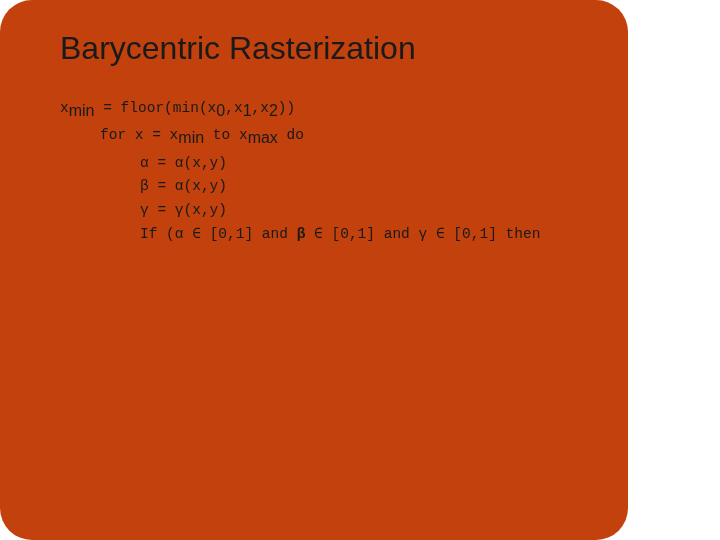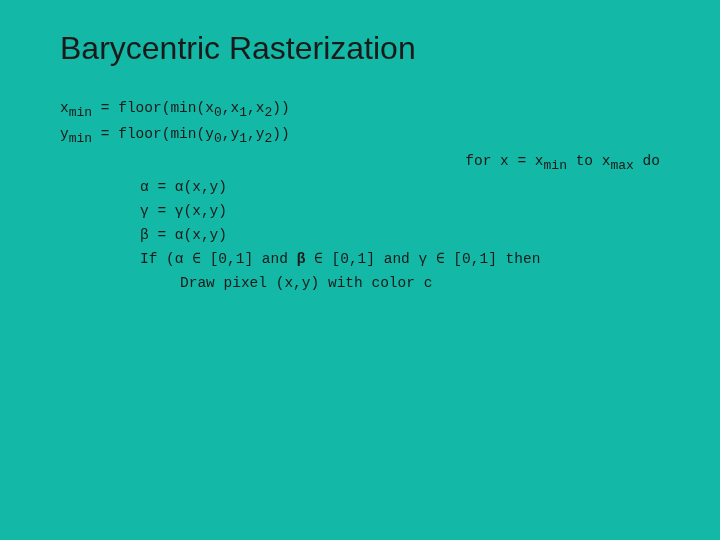--- a/index.html
+++ b/index.html
@@ -10,24 +10,25 @@
 
     body {
       width: 720px;
       height: 540px;
       background: #ffffff;
       font-family: Arial, Helvetica, sans-serif;
       overflow: hidden;
     }
 
     .page {
-      width: 720px;
+      width: 628px;
       height: 540px;
-      background: #14b8a6;
+      background: #c2410c;
       padding: 30px 60px;
+      border-radius: 32px;
     }
 
     .title {
       font-size: 32px;
       font-weight: normal;
       color: #1a1a1a;
       margin-bottom: 30px;
       text-align: left;
     }
 
@@ -37,57 +38,54 @@
       line-height: 1.65;
       color: #1a1a1a;
     }
 
     .line {
       display: block;
       white-space: pre;
     }
 
     sub {
-      font-size: 13px;
+      font-size: 16px;
       vertical-align: sub;
-      font-family: Liberation Mono, monospace;
+      font-family: Liberation Sans, sans-serif;
     }
 
     .indent1 {
       padding-left: 40px;
-      text-align: right;
     }
     .indent2 {
       padding-left: 80px;
     }
     .indent3 {
       padding-left: 120px;
     }
   </style>
 </head>
 <body>
 
 <div class="page">
   <h1 class="title">Barycentric Rasterization</h1>
 
   <div class="content">
 
     <span class="line">x<sub>min</sub> = floor(min(x<sub>0</sub>,x<sub>1</sub>,x<sub>2</sub>))</span>
 
 
-    <span class="line">y<sub>min</sub> = floor(min(y<sub>0</sub>,y<sub>1</sub>,y<sub>2</sub>))</span>
 
 
 
     <span class="line indent1">for x = x<sub>min</sub> to x<sub>max</sub> do</span>
 
     <span class="line indent2">α = α(x,y)</span>
 
+    <span class="line indent2">β = α(x,y)</span>
+
     <span class="line indent2">γ = γ(x,y)</span>
-
-    <span class="line indent2">β = α(x,y)</span>
 
     <span class="line indent2">If (α ∈ [0,1] and <strong>β</strong> ∈ [0,1] and γ ∈ [0,1] then</span>
 
 
-    <span class="line indent3">Draw pixel (x,y) with color c</span>
   </div>
 </div>
 
 </body></html>

